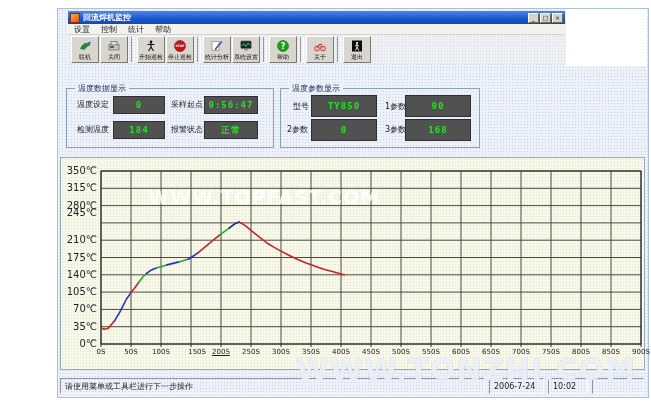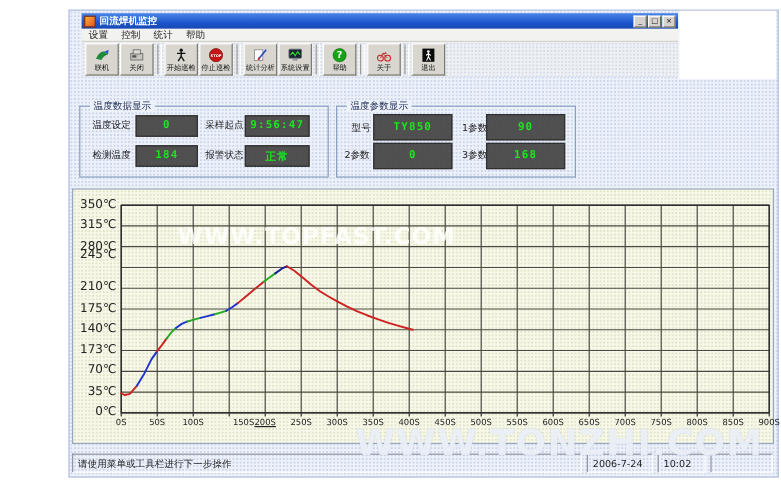--- a/index.html
+++ b/index.html
@@ -278,40 +278,40 @@
         <polyline points="78.0,90.9 82.8,89.5 87.6,88.0" fill="none" stroke="#22aa22" stroke-width="1.6" stroke-linecap="round" stroke-linejoin="round"></polyline>
         <polyline points="87.6,88.0 92.4,85.0 97.2,81.6" fill="none" stroke="#2233cc" stroke-width="1.6" stroke-linecap="round" stroke-linejoin="round"></polyline>
         <polyline points="97.2,81.6 104.4,75.6 111.6,69.7 118.8,63.8" fill="none" stroke="#cc2222" stroke-width="1.6" stroke-linecap="round" stroke-linejoin="round"></polyline>
         <polyline points="118.8,63.8 123.6,60.3 128.4,56.8" fill="none" stroke="#22aa22" stroke-width="1.6" stroke-linecap="round" stroke-linejoin="round"></polyline>
         <polyline points="128.4,56.8 133.8,52.9 138.0,50.9" fill="none" stroke="#1a1a99" stroke-width="1.6" stroke-linecap="round" stroke-linejoin="round"></polyline>
         <polyline points="138.0,50.9 144.0,54.4 151.2,60.3 158.4,66.2 165.6,71.7 172.8,76.1 180.0,80.1 188.4,84.5 196.8,88.5 205.2,91.9 213.6,94.9 222.0,97.9 230.4,100.3 237.6,102.3 243.0,103.8" fill="none" stroke="#cc2222" stroke-width="1.6" stroke-linecap="round" stroke-linejoin="round"></polyline>
       </svg>
   <div class="xlab" style="left: 25px;">0S</div>
       <div class="xlab" style="left: 55px;">50S</div>
       <div class="xlab" style="left: 85px;">100S</div>
-      <div class="xlab" style="left: 127px;">150S</div>
+      <div class="xlab" style="left: 115px; text-align: right;">150S</div>
       <div class="xlab" style="left: 145px; text-decoration: underline;">200S</div>
       <div class="xlab" style="left: 175px;">250S</div>
       <div class="xlab" style="left: 205px;">300S</div>
       <div class="xlab" style="left: 235px;">350S</div>
       <div class="xlab" style="left: 265px;">400S</div>
       <div class="xlab" style="left: 295px;">450S</div>
       <div class="xlab" style="left: 325px;">500S</div>
       <div class="xlab" style="left: 355px;">550S</div>
       <div class="xlab" style="left: 385px;">600S</div>
       <div class="xlab" style="left: 415px;">650S</div>
       <div class="xlab" style="left: 445px;">700S</div>
       <div class="xlab" style="left: 475px;">750S</div>
       <div class="xlab" style="left: 505px;">800S</div>
       <div class="xlab" style="left: 535px;">850S</div>
       <div class="xlab" style="left: 565px;">900S</div>
       <div class="ylab" style="top: 182px;">0℃</div>
       <div class="ylab" style="top: 164.7px;">35℃</div>
       <div class="ylab" style="top: 147.4px;">70℃</div>
-      <div class="ylab" style="top: 130.1px;">173℃</div>
+      <div class="ylab" style="top: 130.1px;">105℃</div>
       <div class="ylab" style="top: 112.8px;">140℃</div>
       <div class="ylab" style="top: 95.5px;">175℃</div>
       <div class="ylab" style="top: 78.2px;">210℃</div>
       <div class="ylab" style="top: 51px;">245℃</div>
       <div class="ylab" style="top: 43.6px;">280℃</div>
       <div class="ylab" style="top: 26.3px;">315℃</div>
       <div class="ylab" style="top: 9px;">350℃</div>
     </div>
   <div class="abs wm-chart">WWW.TOPFAST.COM</div>
 

